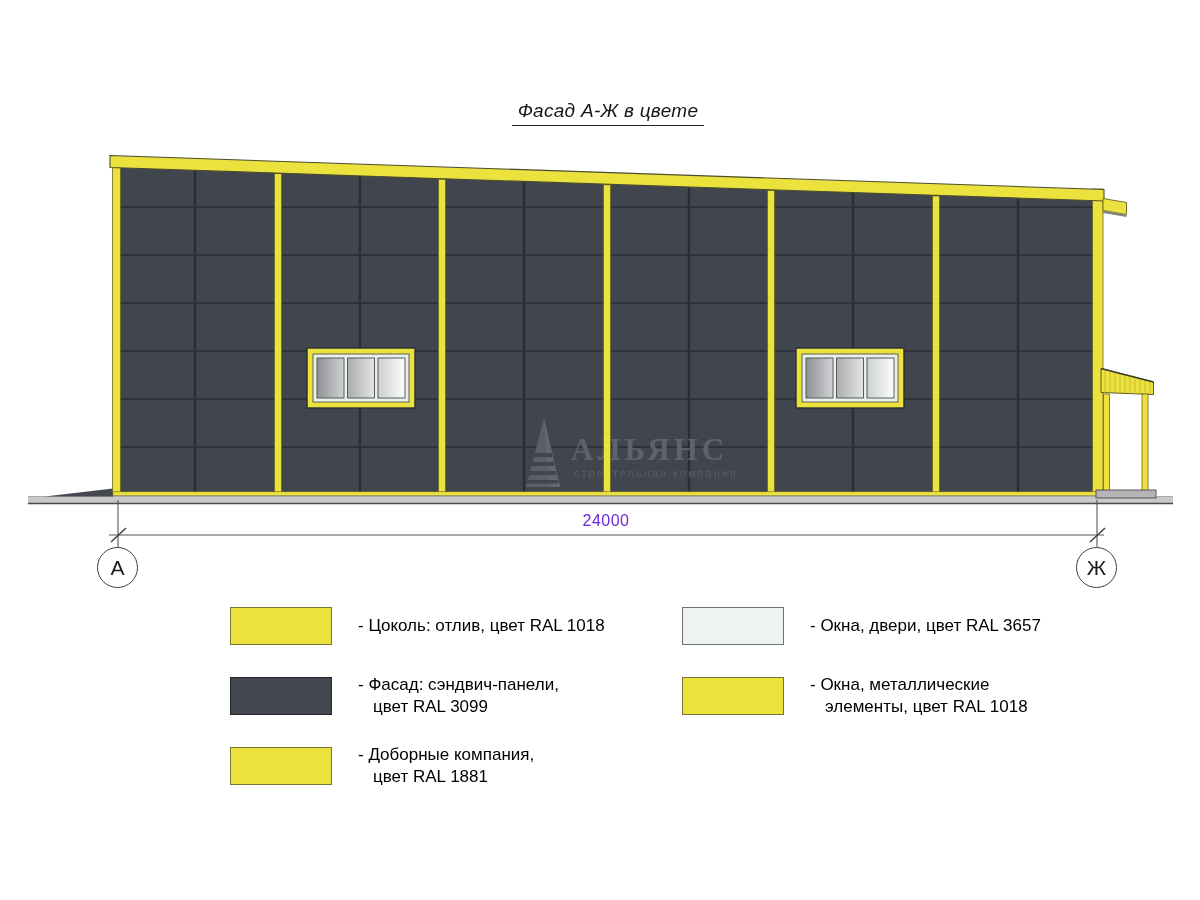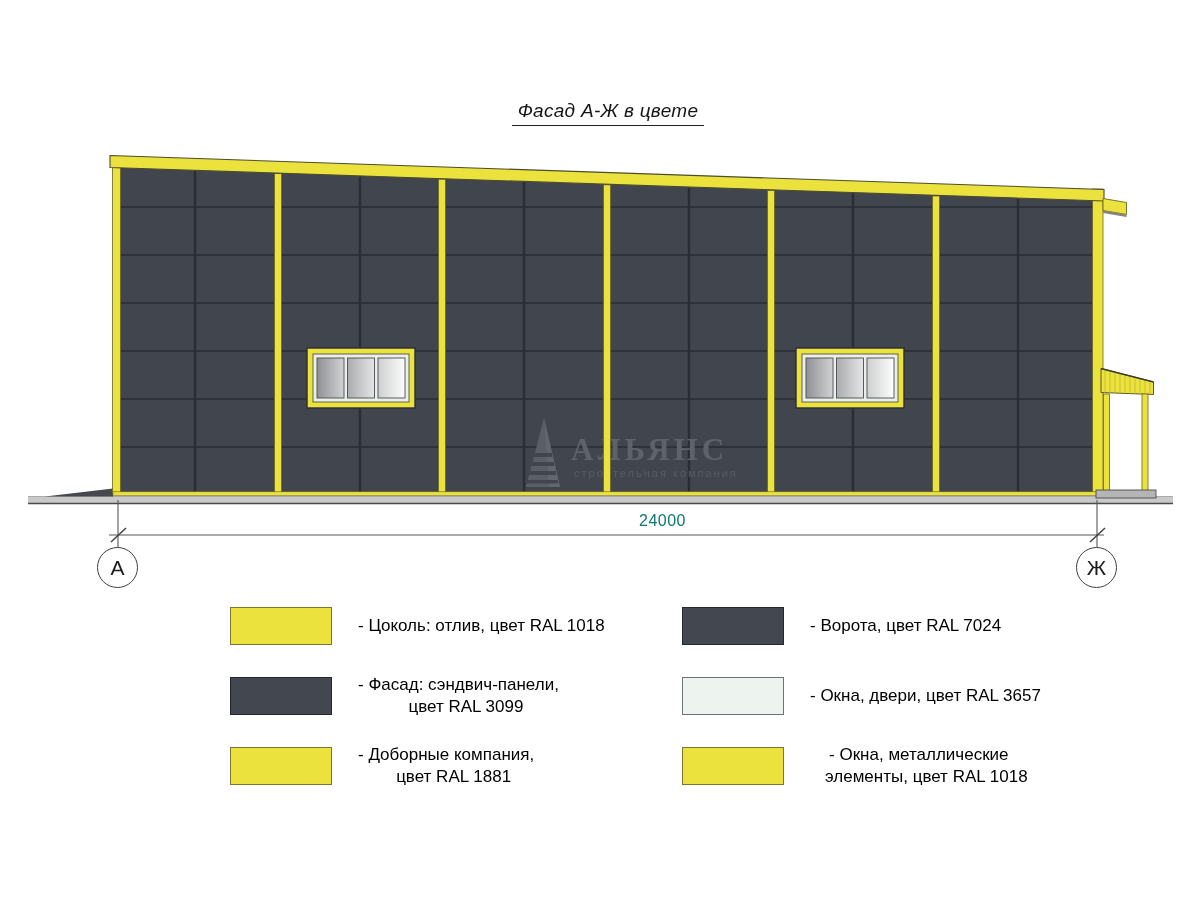--- a/index.html
+++ b/index.html
@@ -27,33 +27,33 @@
   .wm-big{
     font-family:"Liberation Serif", serif;font-size:31px;letter-spacing:4px;
     fill:#5d626b;font-weight:600;
   }
   .wm-small{
     font-family:"Liberation Sans", sans-serif;font-size:11px;letter-spacing:2px;
     fill:#575c65;
   }
   
   .dim-label{
-    top:512px;left:526px;width:160px;text-align:right;font-size:16px;color:#0f766e;
+    top:512px;left:526px;width:160px;text-align:center;font-size:16px;color:#6d28d9;
     letter-spacing:.5px;
   }
   
   .axis-bubble{
     width:41px;height:41px;border:1.5px solid #3f3f3f;border-radius:50%;
     background:#fff;display:flex;align-items:center;justify-content:center;
     font-size:21px;color:#1d1d1d;box-sizing:border-box;
   }
   .axis-a{left:97px;top:547px;}
   .axis-zh{left:1076px;top:547px;}
   
-  .legend-col{width:460px;text-align:center;}
+  .legend-col{width:460px;}
   .legend-col.left{left:230px;top:607px;}
   .legend-col.right{left:682px;top:607px;}
   .lrow{display:flex;align-items:center;margin-bottom:32px;height:38px;}
   .swatch{
     width:102px;height:38px;flex:0 0 102px;box-sizing:border-box;
   }
   .sw-b-yellow{border:1px solid #7c7435;}
   .sw-b-dark{border:1px solid #24272c;}
   .sw-b-white{border:1px solid #6f736f;}
   .ltext{margin-left:26px;font-size:17px;line-height:22px;color:#000;}
@@ -213,27 +213,20 @@
     <div class="swatch sw-b-yellow" style="background: rgb(236, 226, 61);"></div>
     <div class="ltext">
       <div>- Доборные компания,</div>
       <div class="l2">цвет RAL 1881</div>
     </div>
   </div>
 </div>
 
 <div class="abs legend-col right">
   <div class="lrow">
-    <div class="swatch sw-b-dark" style="background: rgb(67, 72, 80);"></div>
-    <div class="ltext">
-      <div>- Ворота, цвет RAL 7024</div>
-      <div class="l2"></div>
-    </div>
-  </div>
-  <div class="lrow">
     <div class="swatch sw-b-white" style="background: rgb(237, 243, 238);"></div>
     <div class="ltext">
       <div>- Окна, двери, цвет RAL 3657</div>
       <div class="l2"></div>
     </div>
   </div>
   <div class="lrow">
     <div class="swatch sw-b-yellow" style="background: rgb(236, 226, 61);"></div>
     <div class="ltext">
       <div>- Окна, металлические</div>

